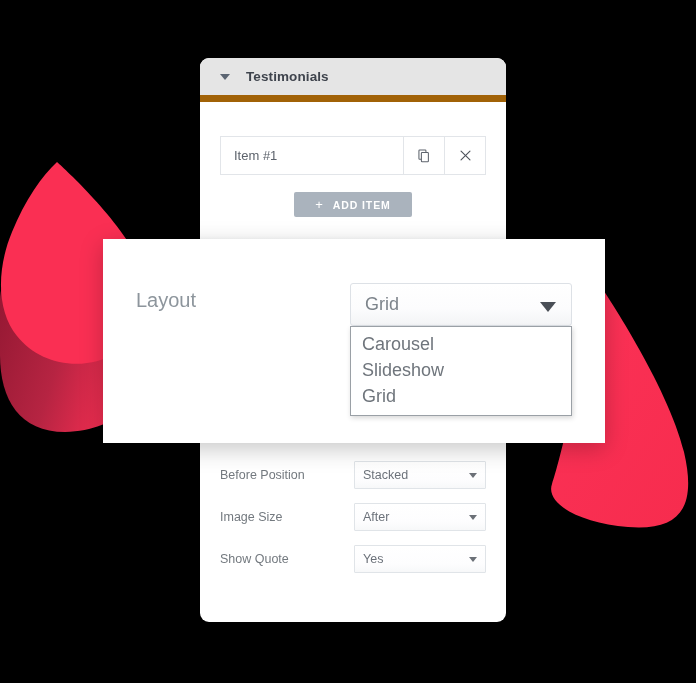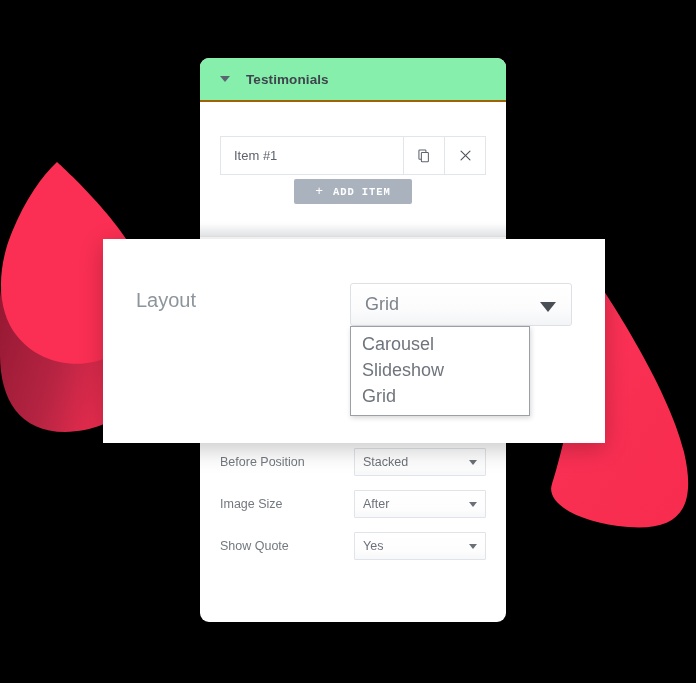--- a/index.html
+++ b/index.html
@@ -38,22 +38,22 @@
     z-index: 2;
     overflow: hidden;
     box-shadow: 0 2px 14px rgba(0,0,0,0.28);
   }
 
   .panel-header {
     height: 44px;
     display: flex;
     align-items: center;
     padding: 0 20px;
-    border-bottom: 2px solid #a16207;
-    background: #86efac;
+    border-bottom: 7px solid #a16207;
+    background: #e5e5e5;
   }
 
   .caret-toggle {
     width: 0; height: 0;
     border-left: 5px solid transparent;
     border-right: 5px solid transparent;
     border-top: 6px solid #5b6572;
     margin-right: 16px;
     flex: 0 0 auto;
   }
@@ -93,28 +93,28 @@
     border-left: 1px solid #e2e5e9;
     display: flex;
     align-items: center;
     justify-content: center;
     color: #5d636c;
     cursor: pointer;
   }
 
   .add-item-btn {
     display: block;
-    margin: 4px auto 0 auto;
+    margin: 17px auto 0 auto;
     width: 118px;
     height: 25px;
     background: #aab3bd;
     color: #ffffff;
     border: none;
     border-radius: 2px;
-    font-family: Liberation Mono, monospace;
+    font-family: Liberation Sans, sans-serif;
     font-size: 10.5px;
     font-weight: bold;
     letter-spacing: 0.9px;
     cursor: pointer;
   }
   .add-item-btn .plus { margin-right: 9px; font-weight: normal; font-size: 13px; }
 
   .section-divider {
     margin-top: 19px;
     height: 14px;
@@ -218,21 +218,21 @@
     border-left: 8px solid transparent;
     border-right: 8px solid transparent;
     border-top: 10px solid #4a4f56;
   }
 
   
   #layout-options {
     position: absolute;
     left: 247px;
     top: 87px;
-    width: 180px;
+    width: 222px;
     border: 1px solid #9aa0a6;
     background: #ffffff;
     padding: 4px 0 6px 0;
     box-shadow: 1px 2px 5px rgba(0,0,0,0.16);
   }
 
   .option-item {
     height: 26px;
     line-height: 26px;
     padding-left: 11px;

